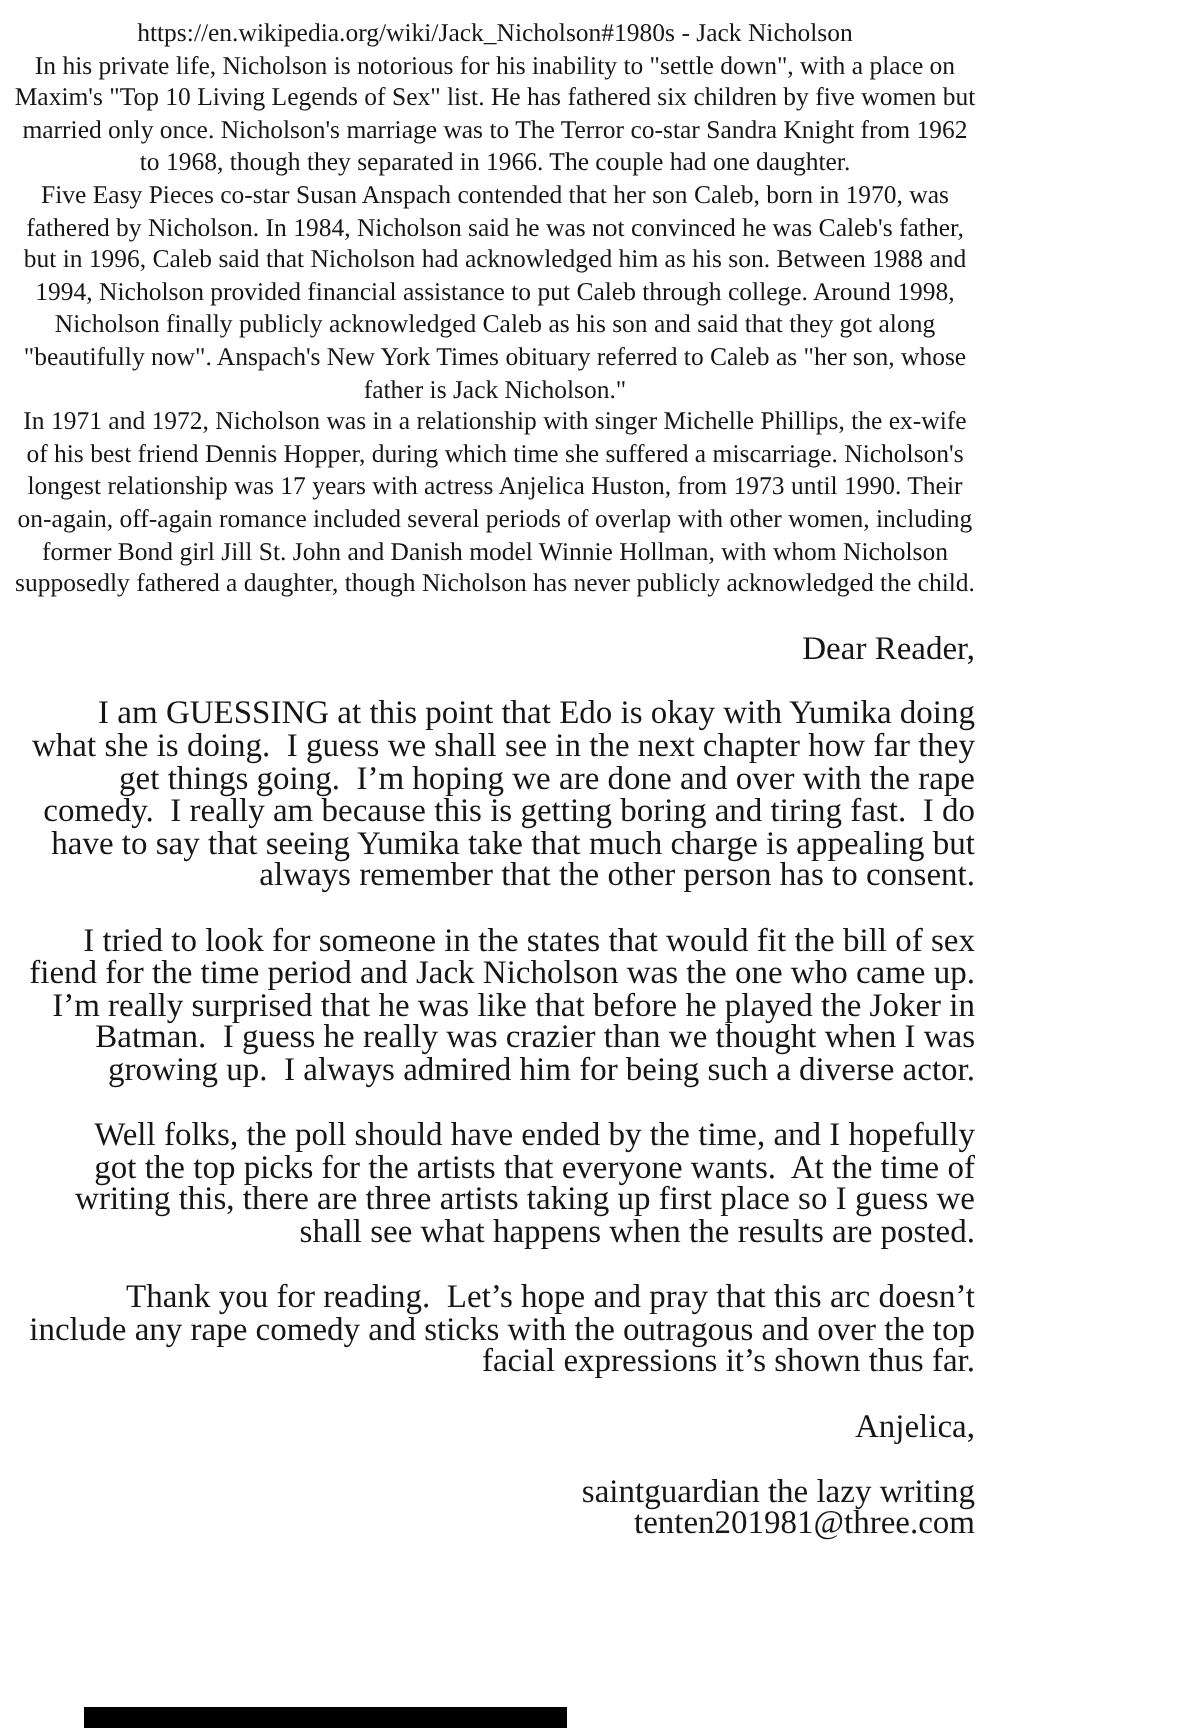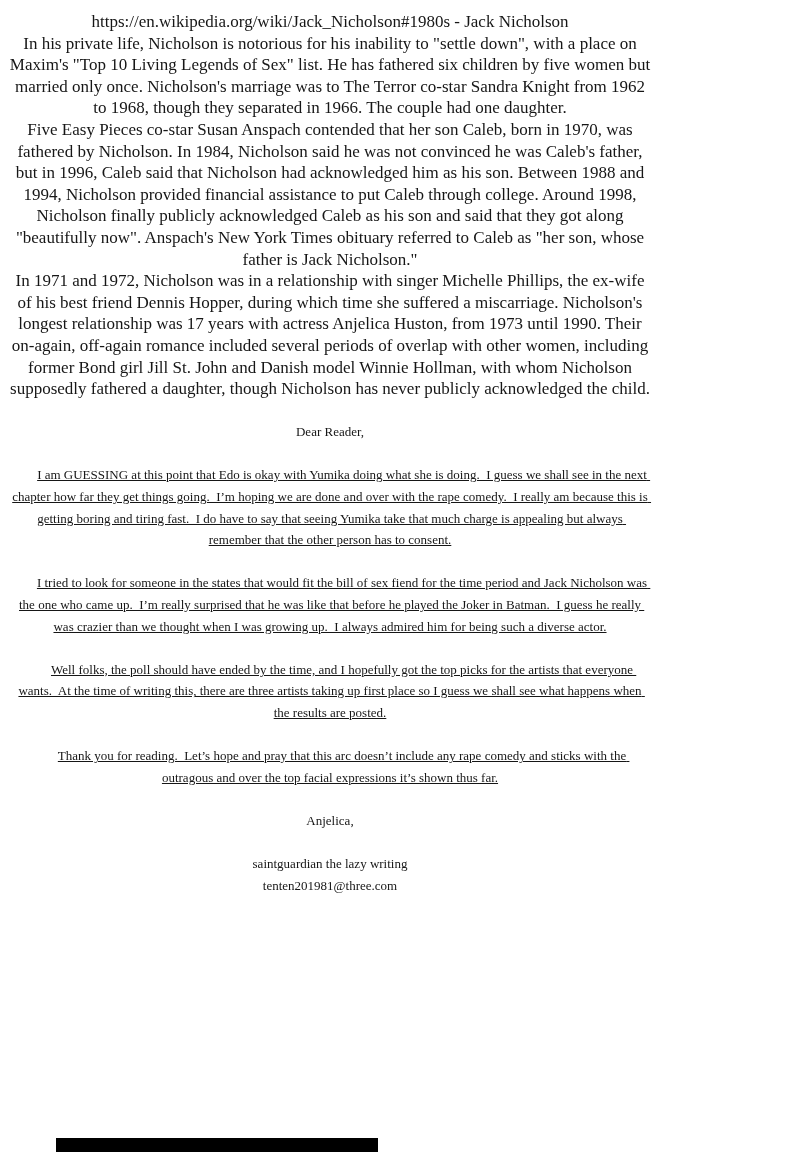--- a/index.html
+++ b/index.html
@@ -20,31 +20,30 @@
     padding: 11px 9px 0 9px;
     text-align: center;
     font-size: 17px;
     line-height: 21.6px;
   }
   .wiki-block p {
     margin: 0;
   }
   .letter-block {
     padding: 0 10px;
-    font-size: 13px;
+    font-size: 22px;
     line-height: 21.6px;
-    text-align: center;
+    text-align: right;
   }
   .letter-block p {
     margin: 21.6px 0 0 0;
     white-space: pre-wrap;
   }
   .body-para {
     text-indent: 24px;
-    text-decoration: underline;
   }
   .signature {
     margin-top: 21.6px;
   }
   .signature div {
     margin: 0;
   }
   .scan-bar {
     position: absolute;
     left: 56px;

